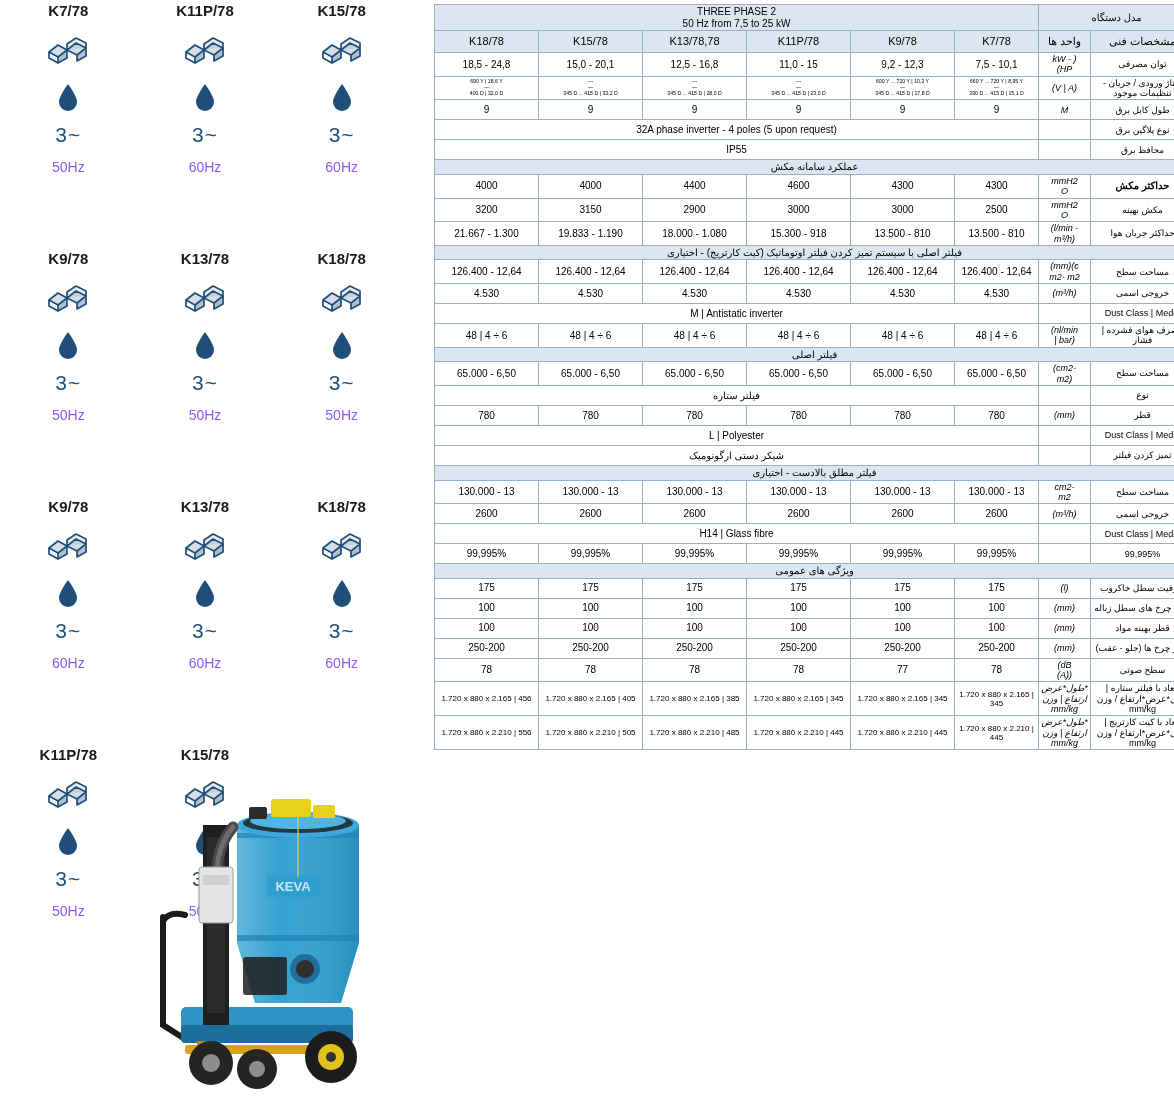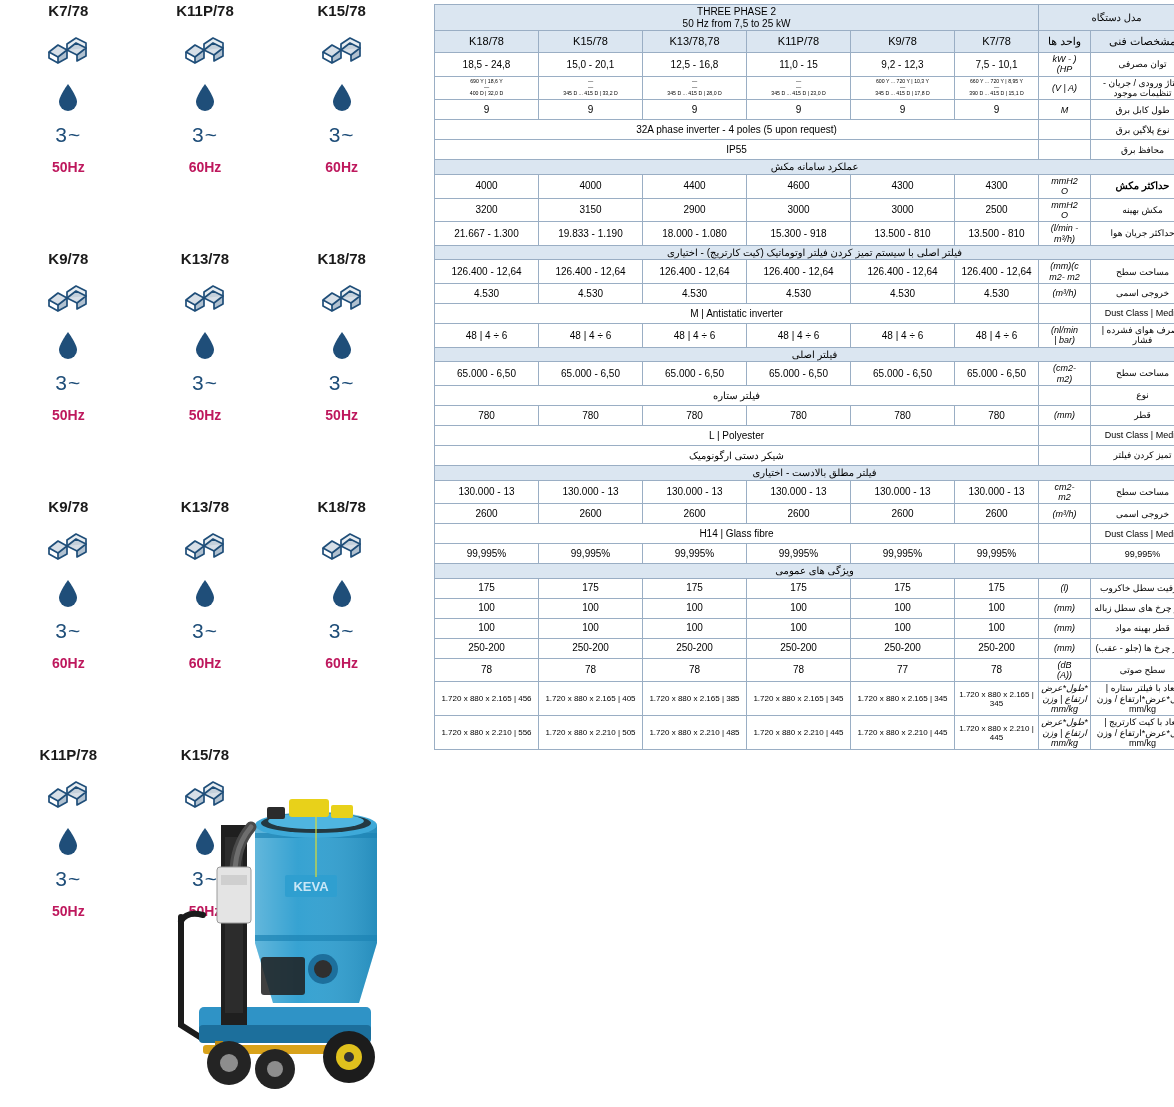--- a/index.html
+++ b/index.html
@@ -41,29 +41,29 @@
   .svg-box { display: block; }
   .phase-label {
     font-size: 21px;
     color: #1f4e79;
     font-weight: normal;
     margin-top: 10px;
     letter-spacing: 1px;
   }
   .hz-label {
     font-size: 14px;
-    color: #be185d;
+    color: #8b5cf6;
     margin-top: 12px;
-    font-weight: bold;
+    font-weight: normal;
   }
 
   
   #machine {
     position: absolute;
-    left: 163px;
+    left: 145px;
     top: 707px;
     width: 248px;
     height: 390px;
   }
 
   
   #spec-table-wrap {
     position: absolute;
     left: 434px; top: 4px;
     width: 760px;

